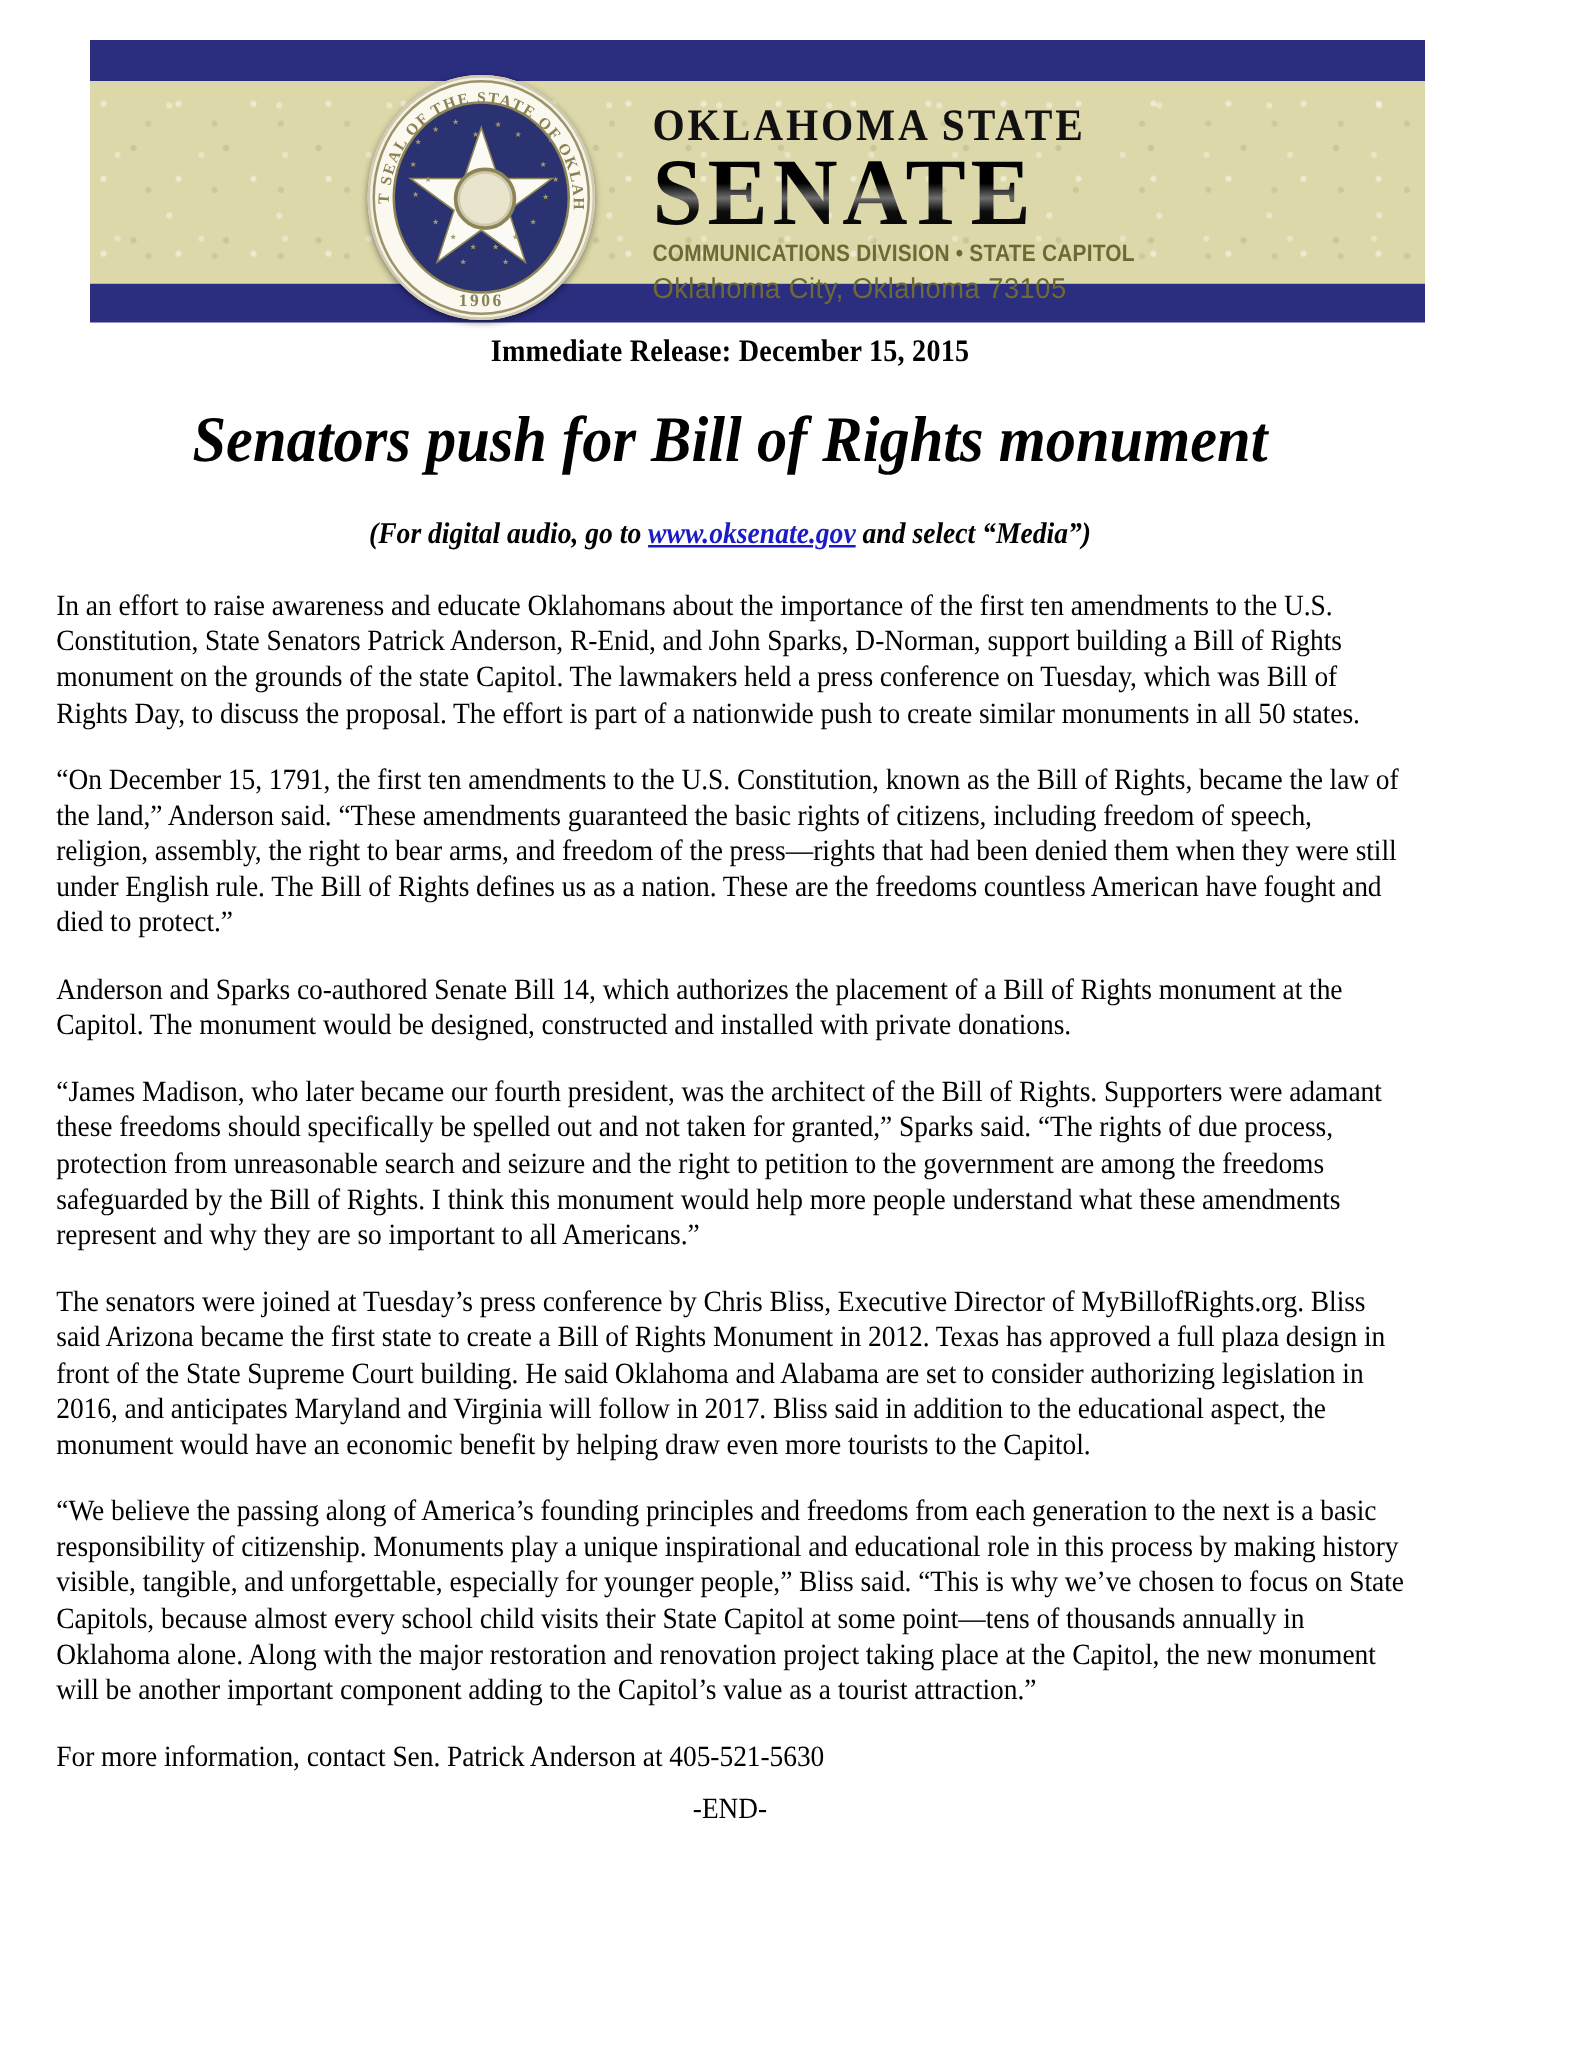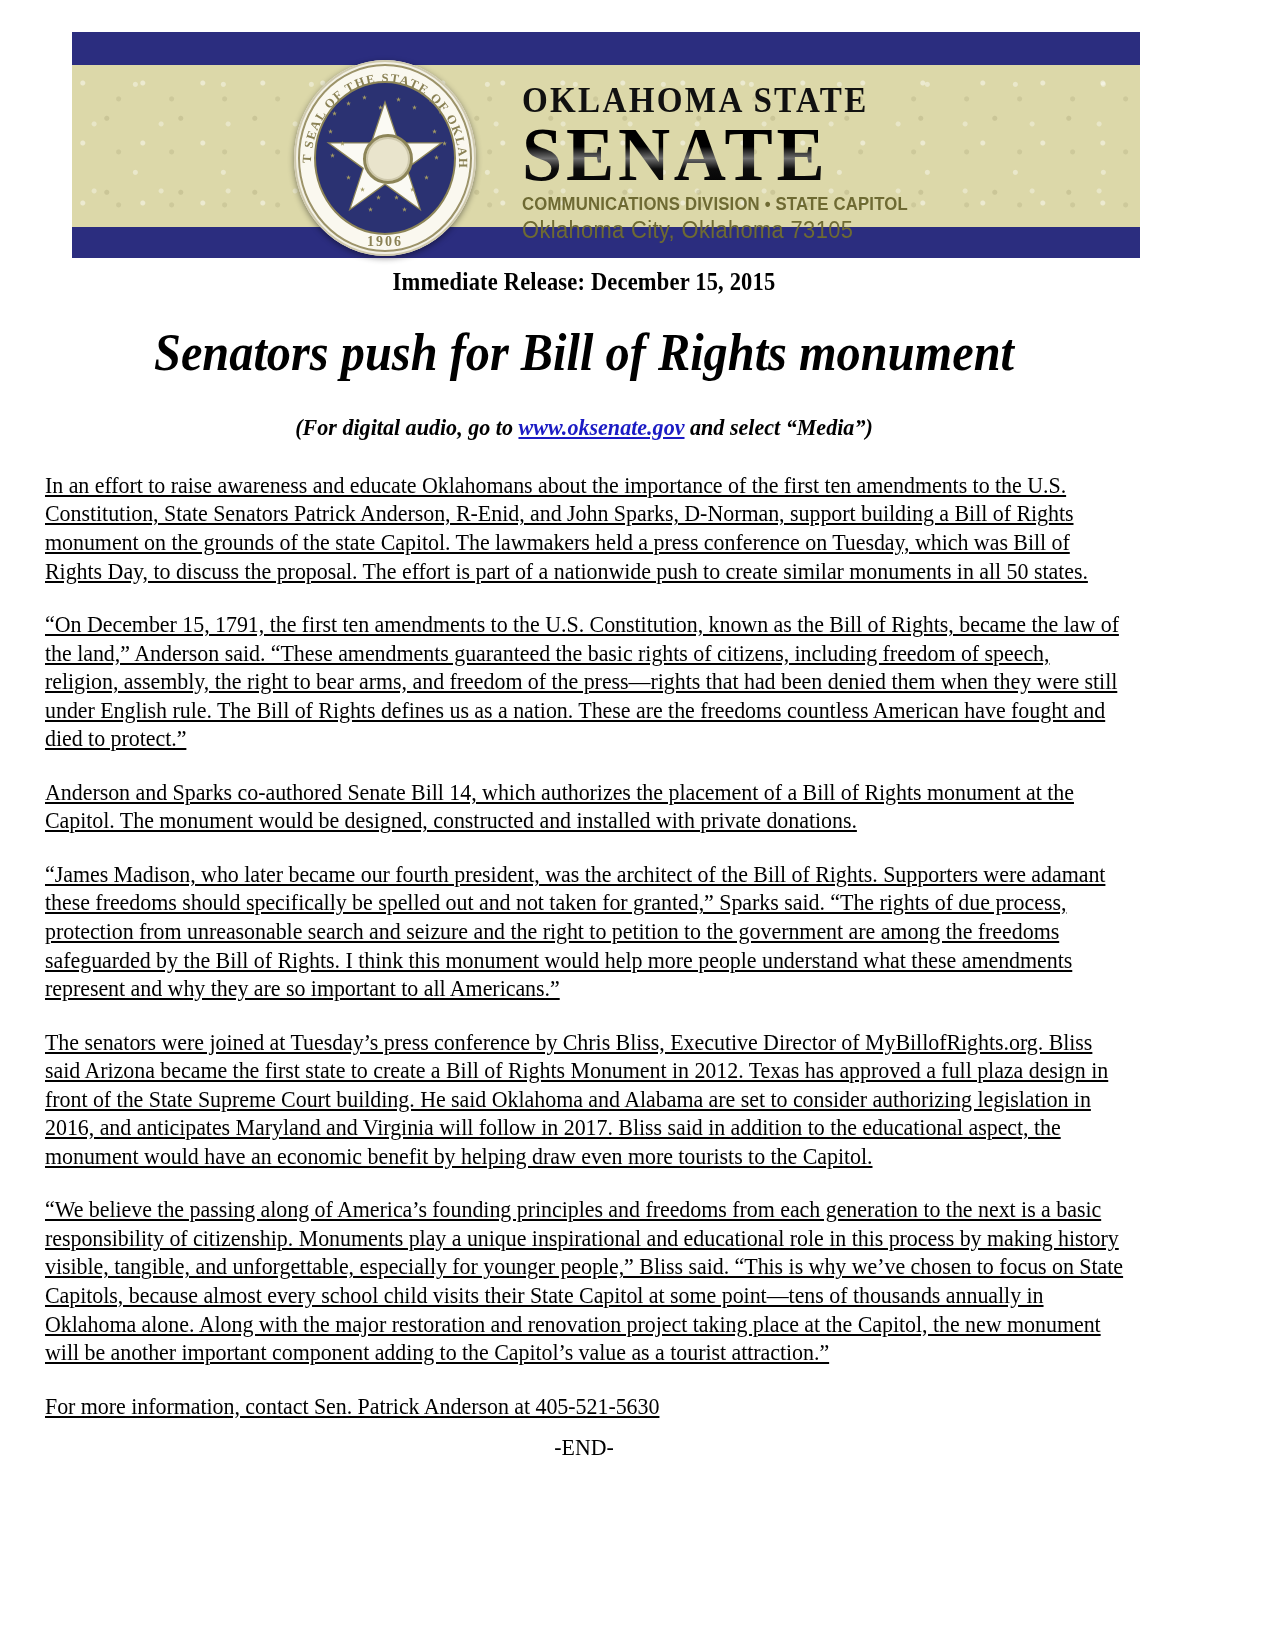--- a/index.html
+++ b/index.html
@@ -260,21 +260,20 @@
   .subhead a,
   .subhead .link {
     color: #1b1bc4;
     text-decoration: underline;
   }
 
   .body-col {
     margin: 0 auto;
     width: 1078px;
     padding-left: 0;
-    text-decoration: underline;
   }
 
   p.para {
     font-family: "Liberation Serif", "DejaVu Serif", serif;
     font-size: 23.5px;
     line-height: 1.215;
     margin: 0 0 25px 0;
     text-align: left;
     letter-spacing: -0.05px;
     transform: scaleX(0.935);

